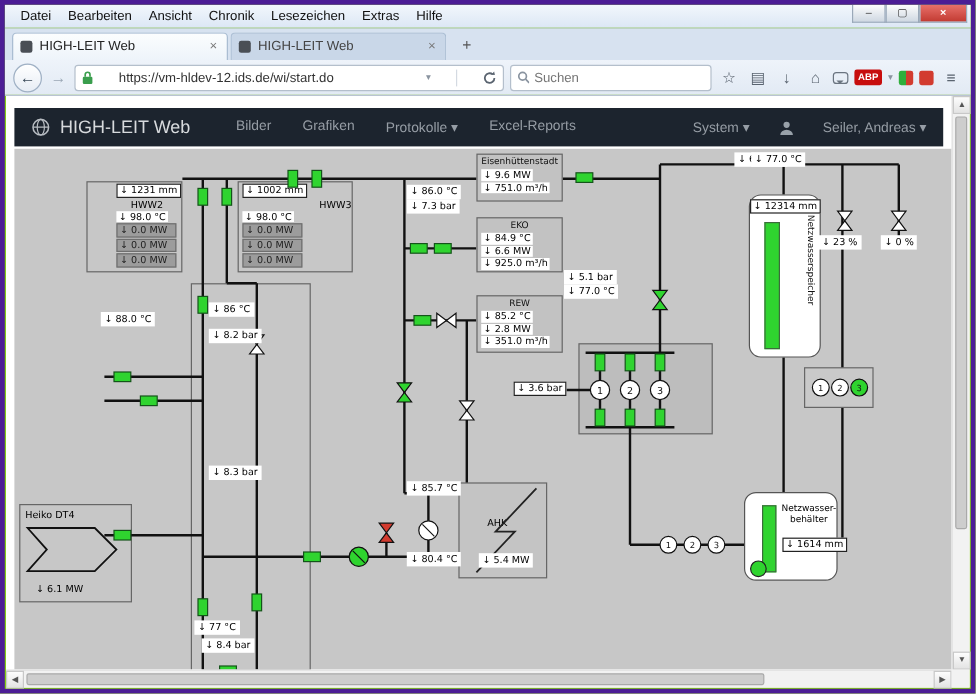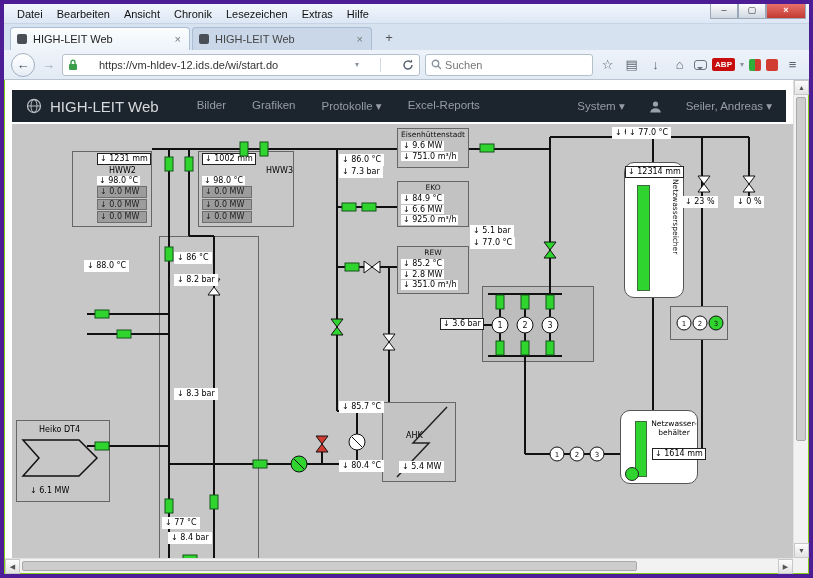--- a/index.html
+++ b/index.html
@@ -189,21 +189,21 @@
           <div class="chip framed">↓ 1002 mm</div>
           <div class="tx" style="text-align:right;">HWW3</div>
           <div class="chip">↓ 98.0 °C</div>
           <div class="chip gray">↓ 0.0 MW</div>
           <div class="chip gray">↓ 0.0 MW</div>
           <div class="chip gray">↓ 0.0 MW</div>
         </div>
 
 
         <div class="grp" style="left:4px;top:296px;width:94px;height:82px;">
-          <div class="tx" style="margin:4px 22px;">Heiko DT4</div>
+          <div class="tx" style="margin:4px 4px;">Heiko DT4</div>
           <svg width="84" height="42" style="margin-left:4px;">
               <polygon points="2,2 58,2 76,20 58,38 2,38 18,20" fill="none" stroke="#111" stroke-width="1.5"></polygon>
             </svg>
           <div class="tx" style="margin:2px 13px;">↓ 6.1 MW</div>
         </div>
 
         <div class="grp" style="left:370px;top:278px;width:74px;height:80px;background:#c4c4c4;">
           <div class="tx" style="position:absolute;left:23px;top:28px;">AHK</div>
           <svg width="66" height="78" style="position:absolute;right:2px;top:0;">
               <polyline points="60,4 26,40 42,40 10,74" fill="none" stroke="#222" stroke-width="1.5"></polyline>
@@ -325,21 +325,21 @@
         <div class="lb" style="left:327px;top:42px;">↓ 7.3 bar</div>
         <div class="lb" style="left:458px;top:101px;">↓ 5.1 bar</div>
         <div class="lb" style="left:458px;top:113px;">↓ 77.0 °C</div>
         <div class="lb" style="left:600px;top:3px;">↓ 6.1 bar</div>
         <div class="lb" style="left:614px;top:3px;">↓ 77.0 °C</div>
         <div class="lb" style="left:162px;top:128px;">↓ 86 °C</div>
         <div class="lb" style="left:162px;top:150px;">↓ 8.2 bar</div>
         <div class="lb" style="left:162px;top:264px;">↓ 8.3 bar</div>
         <div class="lb" style="left:150px;top:393px;">↓ 77 °C</div>
         <div class="lb" style="left:156px;top:408px;">↓ 8.4 bar</div>
-        <div class="lb framed" style="left:428px;top:194px;">↓ 3.6 bar</div>
+        <div class="lb framed" style="left:416px;top:194px;">↓ 3.6 bar</div>
         <div class="lb" style="left:670px;top:72px;">↓ 23 %</div>
         <div class="lb" style="left:722px;top:72px;">↓ 0 %</div>
         <div class="lb" style="left:327px;top:277px;">↓ 85.7 °C</div>
         <div class="lb" style="left:327px;top:336px;">↓ 80.4 °C</div>
       </div>
     </div>
 
     <div class="vscroll">
       <div class="sbtn" style="top:0;">▲</div>
       <div class="thumb" style="left:2px;right:2px;top:17px;height:72%;"></div>

